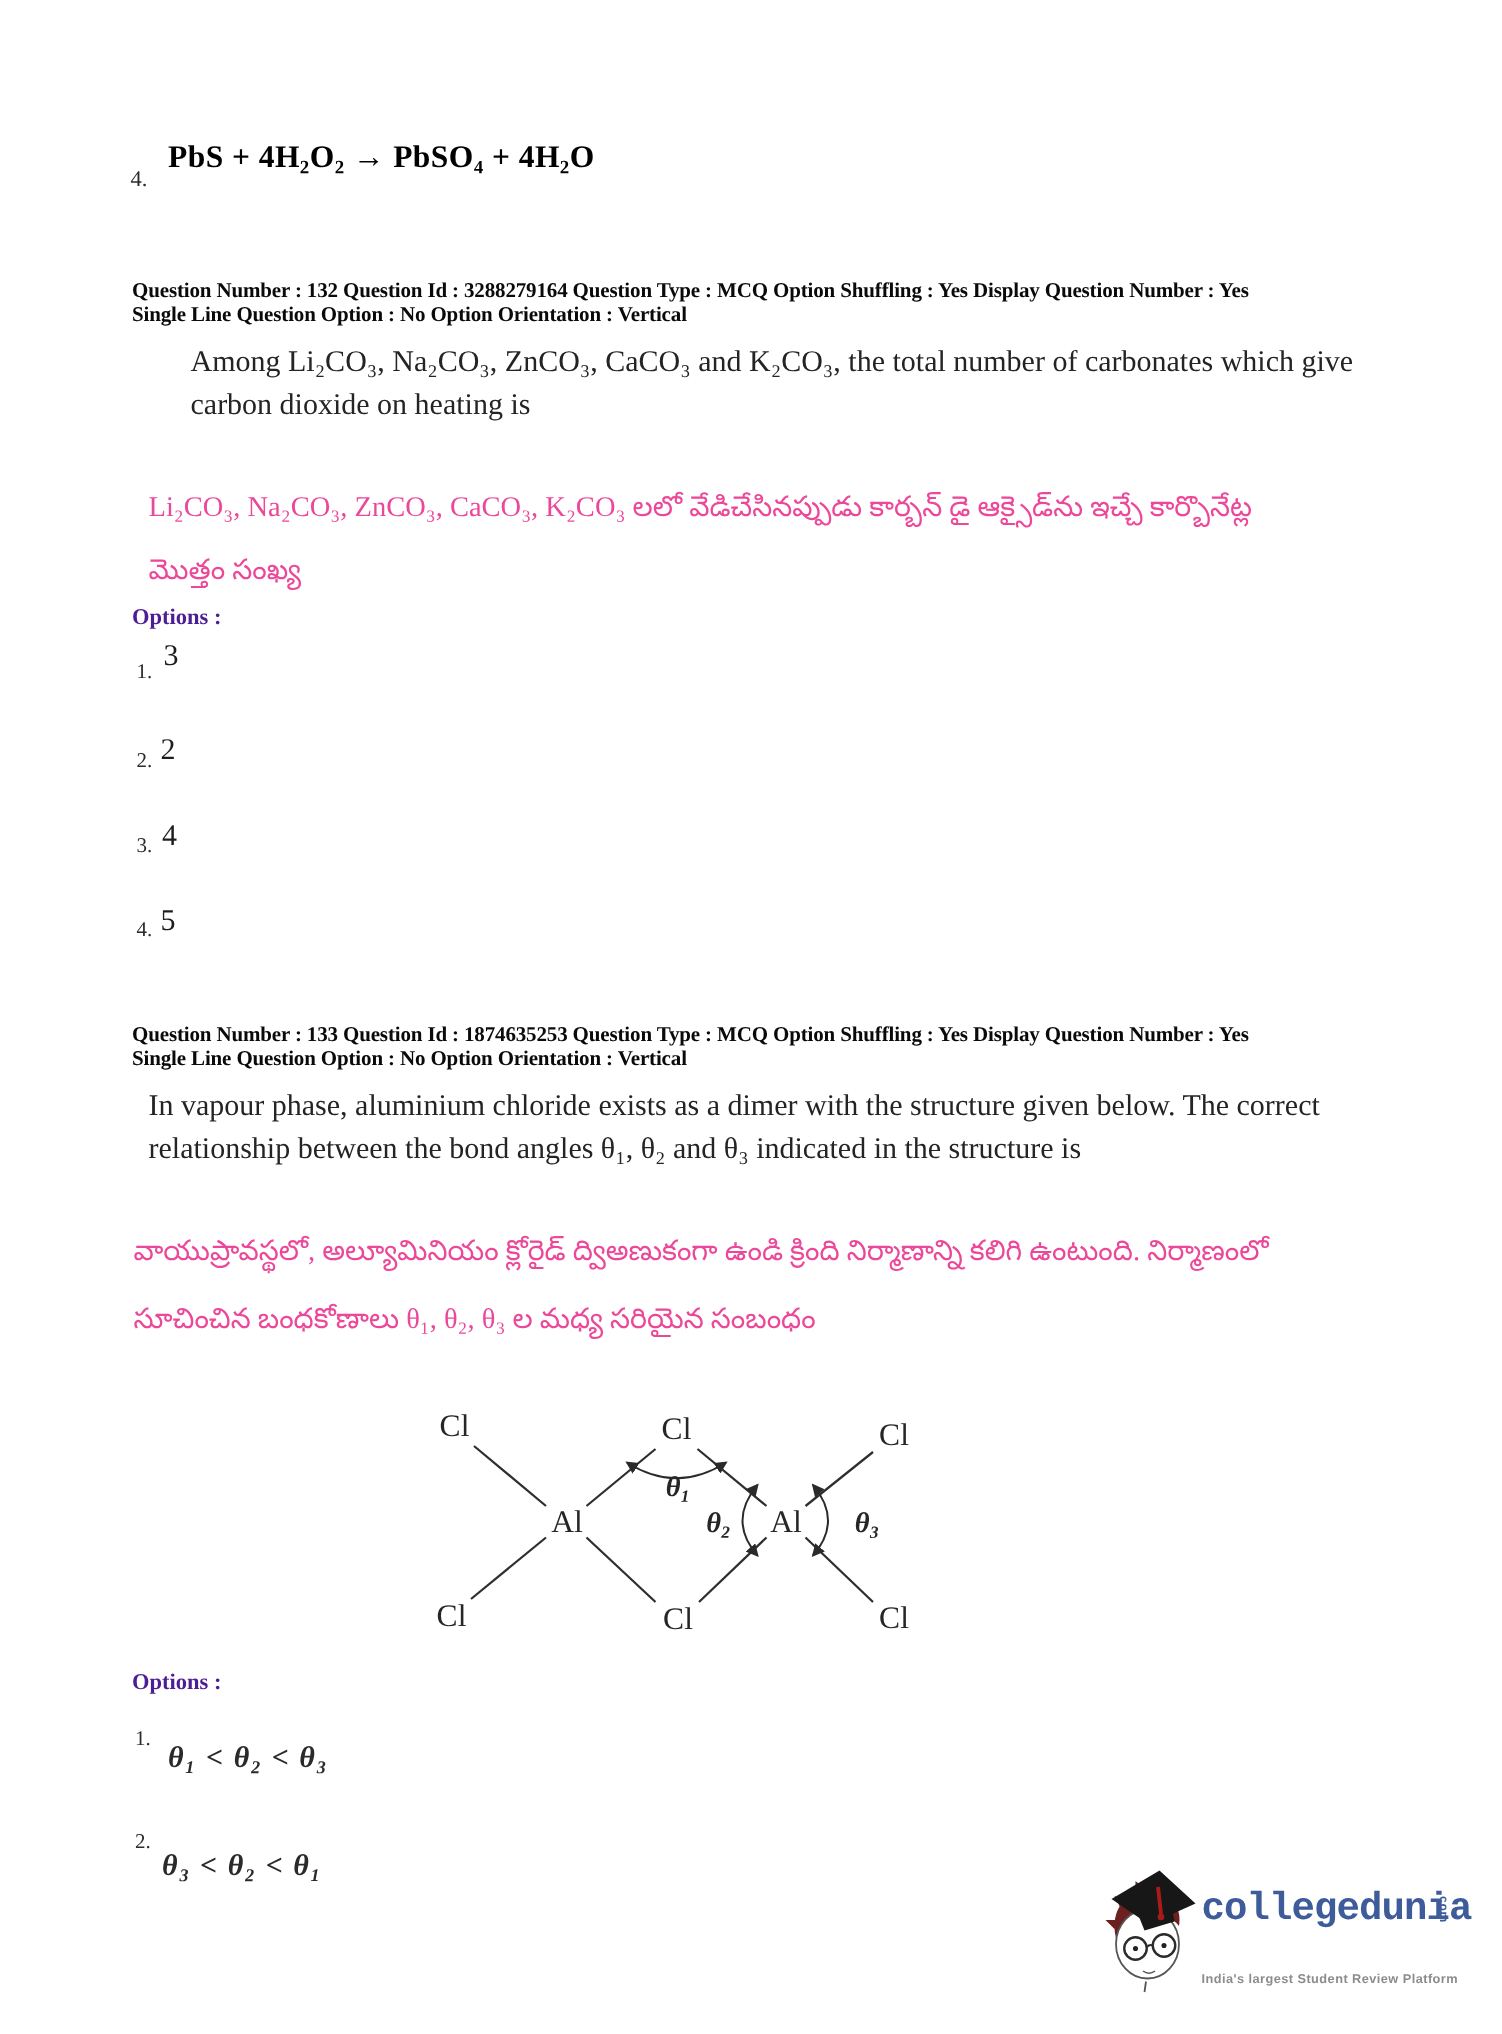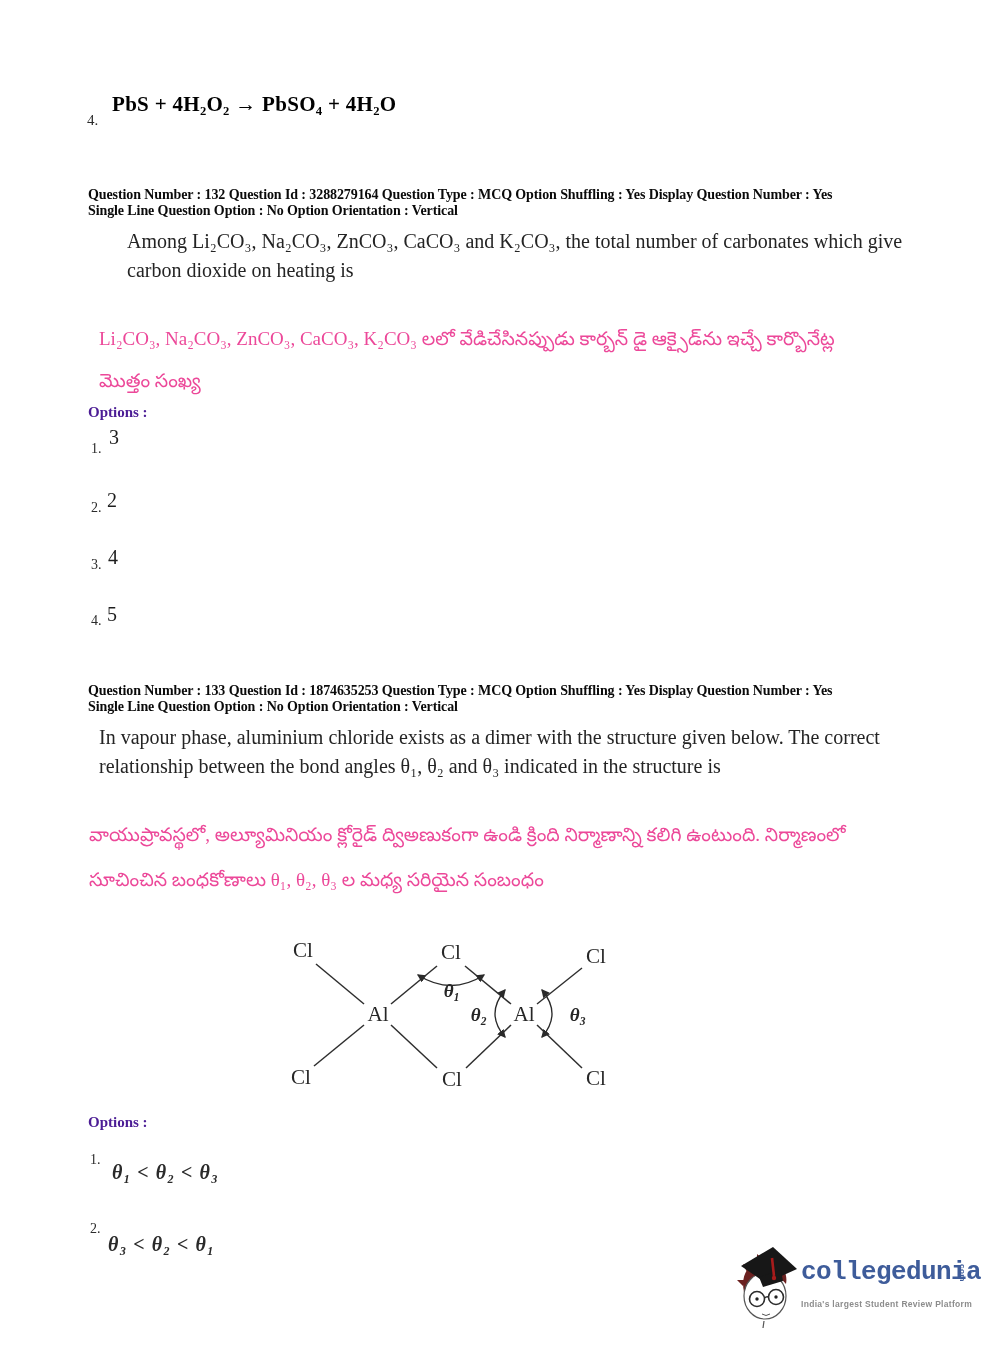--- a/index.html
+++ b/index.html
@@ -145,16 +145,16 @@
       <circle cx="41" cy="55" r="7.5" fill="none" stroke="#2c2c2c" stroke-width="1.6"></circle>
       <path d="M 29.5 56 Q 31.5 54 33.5 55" fill="none" stroke="#2c2c2c" stroke-width="1.4"></path>
       <circle cx="22" cy="57" r="1.7" fill="#222222"></circle>
       <circle cx="41" cy="55" r="1.7" fill="#222222"></circle>
 
       <path d="M 27 72 Q 31 75 35 72" fill="none" stroke="#555555" stroke-width="1"></path>
       <path d="M 29 79 L 28 86" stroke="#555555" stroke-width="1.2" fill="none"></path>
     </svg>
     <span class="abs logo-brand" style="left:66px;top:15px;">collegedunia</span>
     <span class="abs logo-domain" style="left:223px;top:22px;">com</span>
-    <span class="abs logo-tagline" style="left:66px;top:57px;">India's largest Student Review Platform</span>
+    <span class="abs logo-tagline" style="left:66px;top:72px;">India's largest Student Review Platform</span>
   </div>
 
 </div>
 
 </body></html>

